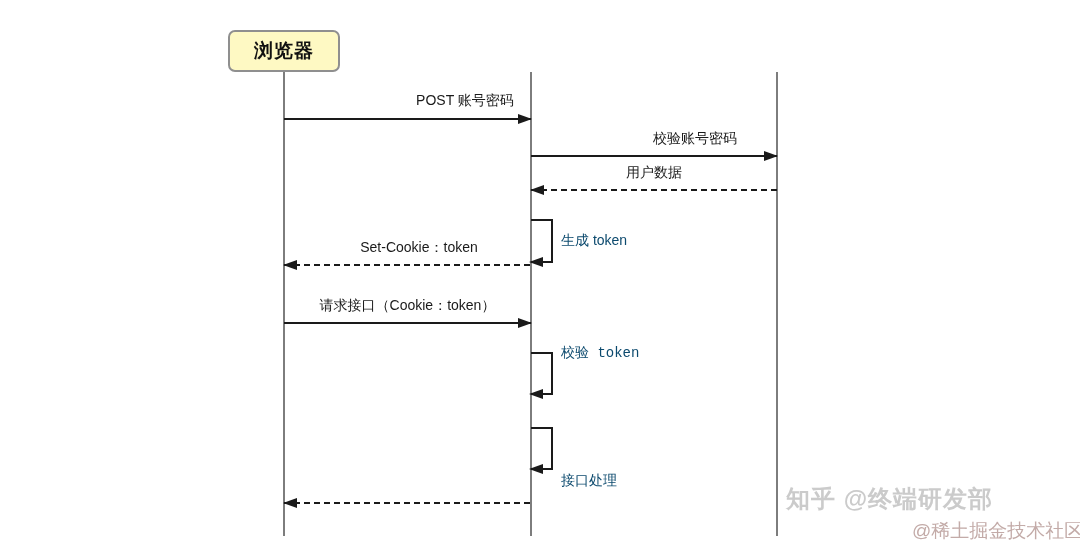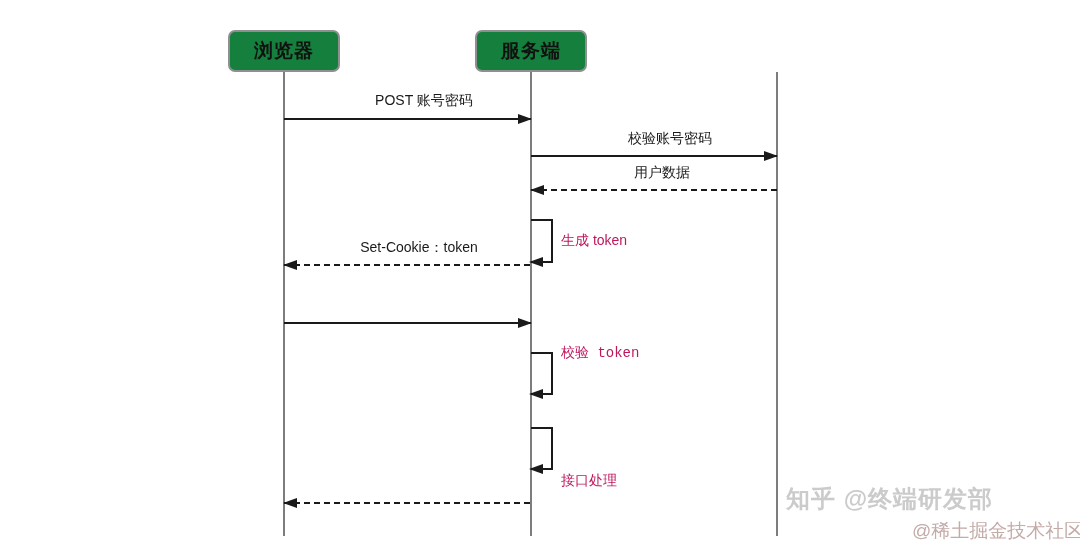--- a/index.html
+++ b/index.html
@@ -16,21 +16,21 @@
     font-family: "Liberation Sans", "DejaVu Sans", sans-serif;
     color: #1a1a1a;
   }
   
   .actor {
     position: absolute;
     top: 30px;
     width: 112px;
     height: 42px;
     box-sizing: border-box;
-    background: #15803d;
+    background: #fef9c3;
     border: 2px solid #8f8f8f;
     border-radius: 7px;
     display: flex;
     align-items: center;
     justify-content: center;
   }
   .actor-label {
     font-size: 19px;
     font-weight: 600;
     color: #111111;
@@ -91,21 +91,21 @@
     position: absolute;
     font-size: 14px;
     color: #1a1a1a;
     text-align: center;
     white-space: nowrap;
   }
   .self-label {
     position: absolute;
     left: 561px;
     font-size: 14px;
-    color: #be185d;
+    color: #0c4a6e;
     text-align: left;
     white-space: nowrap;
   }
   
   .wm-zhihu {
     position: absolute;
     left: 786px;
     top: 483px;
     font-size: 24px;
     font-weight: 700;
@@ -125,53 +125,51 @@
   }
 </style>
 </head>
 <body>
 
 <div class="stage">
 
   <div class="actor" style="left:228px;">
     <span class="actor-label">浏览器</span>
   </div>
-  <div class="actor" style="left:475px;">
-    <span class="actor-label">服务端</span>
-  </div>
 
   <div class="lifeline" style="left:283px;"></div>
   <div class="lifeline" style="left:530px;"></div>
   <div class="lifeline" style="left:776px;"></div>
 
-  <div class="msg-label" style="left:284px;top:92px;width:280px;">POST 账号密码</div>
+  <div class="msg-label" style="left:284px;top:92px;width:280px;padding-left:41px;">POST 账号密码</div>
   <div class="arrow solid" style="left:284px;top:118px;width:247px;">
     <span class="head right"></span>
   </div>
 
-  <div class="msg-label" style="left:525px;top:130px;width:290px;">校验账号密码</div>
+  <div class="msg-label" style="left:550px;top:130px;width:290px;">校验账号密码</div>
   <div class="arrow solid" style="left:531px;top:155px;width:246px;">
     <span class="head right"></span>
   </div>
 
-  <div class="msg-label" style="left:531px;top:164px;width:246px;padding-left:8px;">用户数据</div>
+  <div class="msg-label" style="left:531px;top:164px;width:246px;">用户数据</div>
   <div class="arrow dashed" style="left:531px;top:189px;width:246px;">
     <span class="head left"></span>
   </div>
 
   <div class="self-loop" style="left:531px;top:219px;height:44px;">
     <span class="loop-head"></span>
   </div>
   <div class="self-label" style="top:232px;">生成 token</div>
 
   <div class="msg-label" style="left:284px;top:239px;width:270px;">Set-Cookie：token</div>
   <div class="arrow dashed" style="left:284px;top:264px;width:247px;">
     <span class="head left"></span>
   </div>
 
+  <div class="msg-label" style="left:284px;top:297px;width:247px;">请求接口（Cookie：token）</div>
   <div class="arrow solid" style="left:284px;top:322px;width:247px;">
     <span class="head right"></span>
   </div>
 
   <div class="self-loop" style="left:531px;top:352px;height:43px;">
     <span class="loop-head"></span>
   </div>
   <div class="self-label" style="top:344px;font-family:Liberation Mono, monospace;">校验 token</div>
 
   <div class="self-loop" style="left:531px;top:427px;height:43px;">

